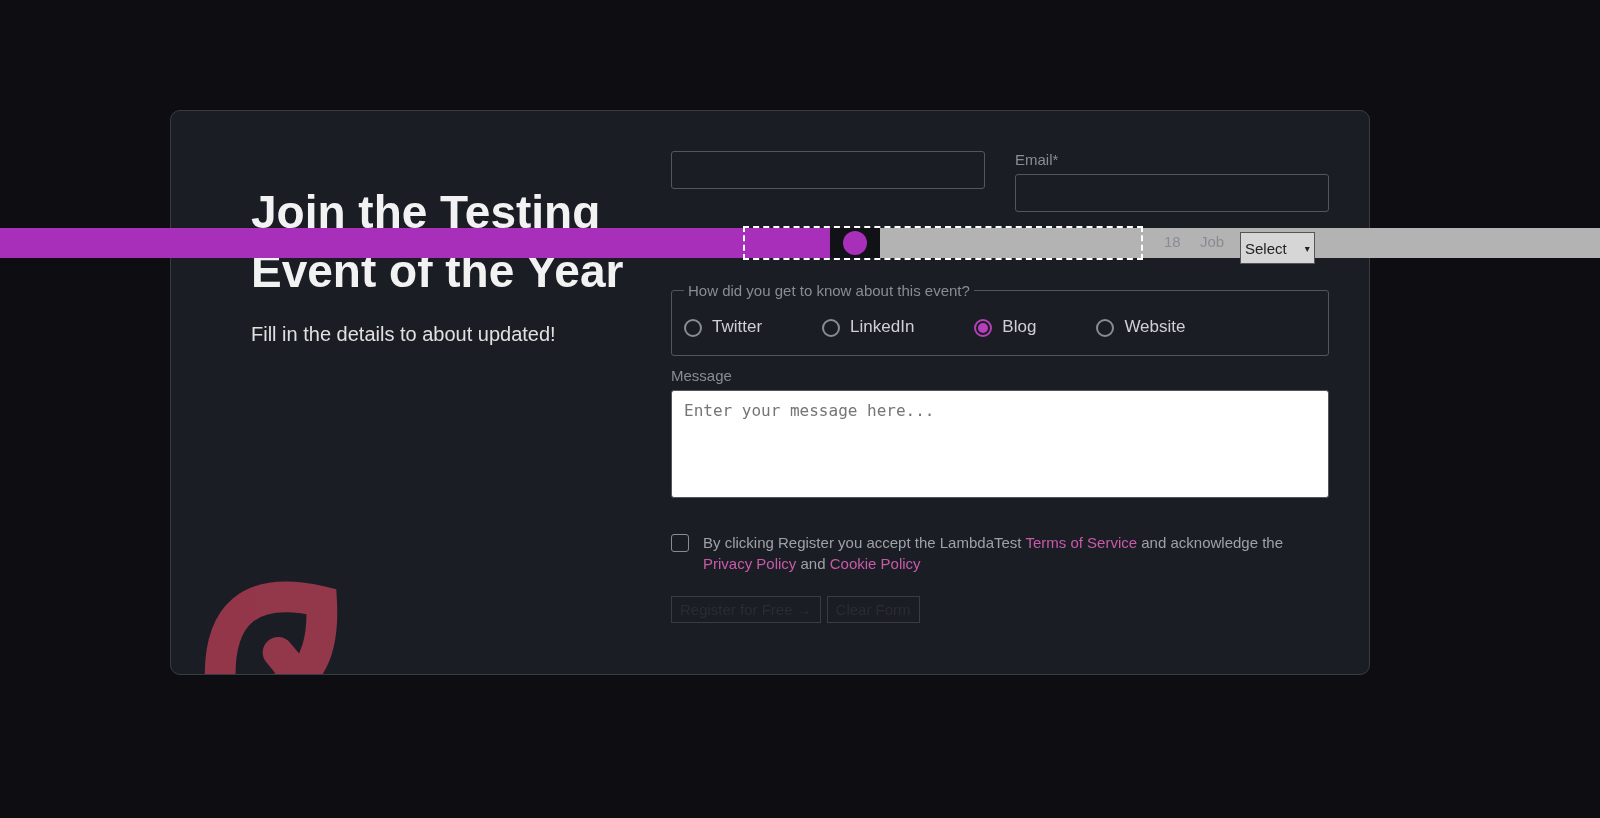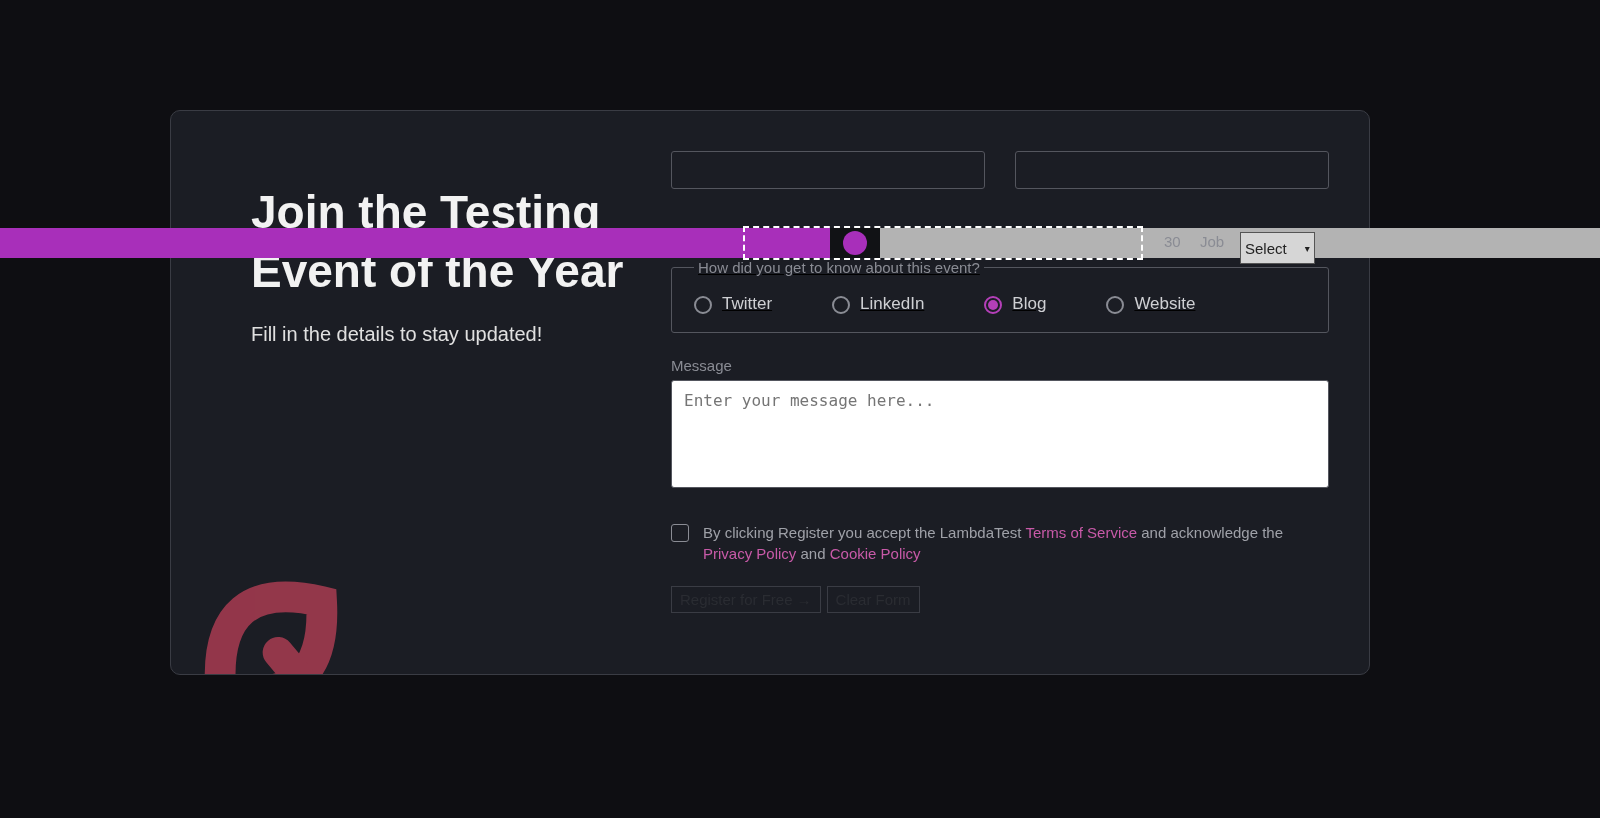--- a/index.html
+++ b/index.html
@@ -35,21 +35,21 @@
     border-radius: 3px; color: #e0e0e0; padding: 6px 10px; font-size: 15px;
   }
   .textarea {
     width: 100%; height: 108px;
     background: #ffffff; border: 1px solid #54565e;
     border-radius: 3px; color: #8a8c94; padding: 10px 12px; font-size: 16px; resize: none;
   }
 
   .fieldset {
     border: 1px solid #54565e; border-radius: 3px;
-    padding: 18px 22px 18px 22px; margin-top: 54px; margin-bottom: 24px; text-decoration: underline;
+    padding: 18px 22px 18px 12px; margin-top: 54px; margin-bottom: 11px;
   }
   .fieldset legend { color: #8a8c94; font-size: 15px; padding: 0 4px; }
   .radio-row { display: flex; gap: 60px; }
   .radio-item { display: flex; align-items: flex-end; gap: 10px; cursor: pointer; }
   .radio-outer {
     width: 18px; height: 18px; border: 2px solid #8a8c94; border-radius: 50%;
     display: flex; align-items: center; justify-content: center;
   }
   .radio-item.selected .radio-outer { border-color: #b43fb8; }
   .radio-inner { width: 10px; height: 10px; border-radius: 50%; background: transparent; }
@@ -104,38 +104,39 @@
   }
   .select-caret { font-size: 10px; color: #222; }
 </style>
 </head>
 <body>
 
 <div class="card">
 
   <div class="left-col">
     <div class="title">Join the Testing Event of the Year</div>
-    <div class="subtitle">Fill in the details to stay updated!</div>
+    <div class="subtitle">Fill in the details to about updated!</div>
 
     <div class="deco">
       <svg viewBox="0 0 100 100">
         <g fill="none" stroke="#a13a4f" stroke-width="14" stroke-linecap="round" transform="rotate(-40 50 50)">
           <path d="M20 50 Q50 10 80 50 Q50 90 20 50 Z"></path>
           <line x1="50" y1="55" x2="50" y2="95"></line>
         </g>
       </svg>
     </div>
   </div>
 
   <div class="right-col">
     <div class="row">
       <div class="field">
         <input class="text-input" type="text" value="" style="">
       </div>
       <div class="field">
+        <label class="field-label">Email*</label>
         <input class="text-input" type="text" value="" style="">
       </div>
     </div>
 
     <fieldset class="fieldset">
       <legend>How did you get to know about this event?</legend>
       <div class="radio-row">
         <div class="radio-item">
           <span class="radio-outer">
               <span class="radio-inner"></span>
@@ -186,20 +187,20 @@
   </div>
 </div>
 
 <div class="slider-bar">
   <div class="slider-fill" id="slider-fill" style="width: 830px;"></div>
 </div>
 <div class="slider-thumb-box" id="slider-thumb-box" style="left: 830px;">
   <div class="slider-thumb-dot" id="slider-thumb-dot" style="left:13px; top:3px;"></div>
 </div>
 <div class="slider-select-region" id="slider-region" style="left: 743px; width: 400px;"></div>
-<div class="slider-value" id="slider-value" style="left: 1164px;">30</div>
+<div class="slider-value" id="slider-value" style="left: 1164px;">18</div>
 <div class="slider-job" id="slider-job" style="left: 1200px;">Job</div>
 <div class="select-wrap" id="select-wrap" style="left: 1240px;">
   <div class="select-box">
     <span>Select</span>
     <span class="select-caret">▾</span>
   </div>
 </div>
 
 </body></html>

